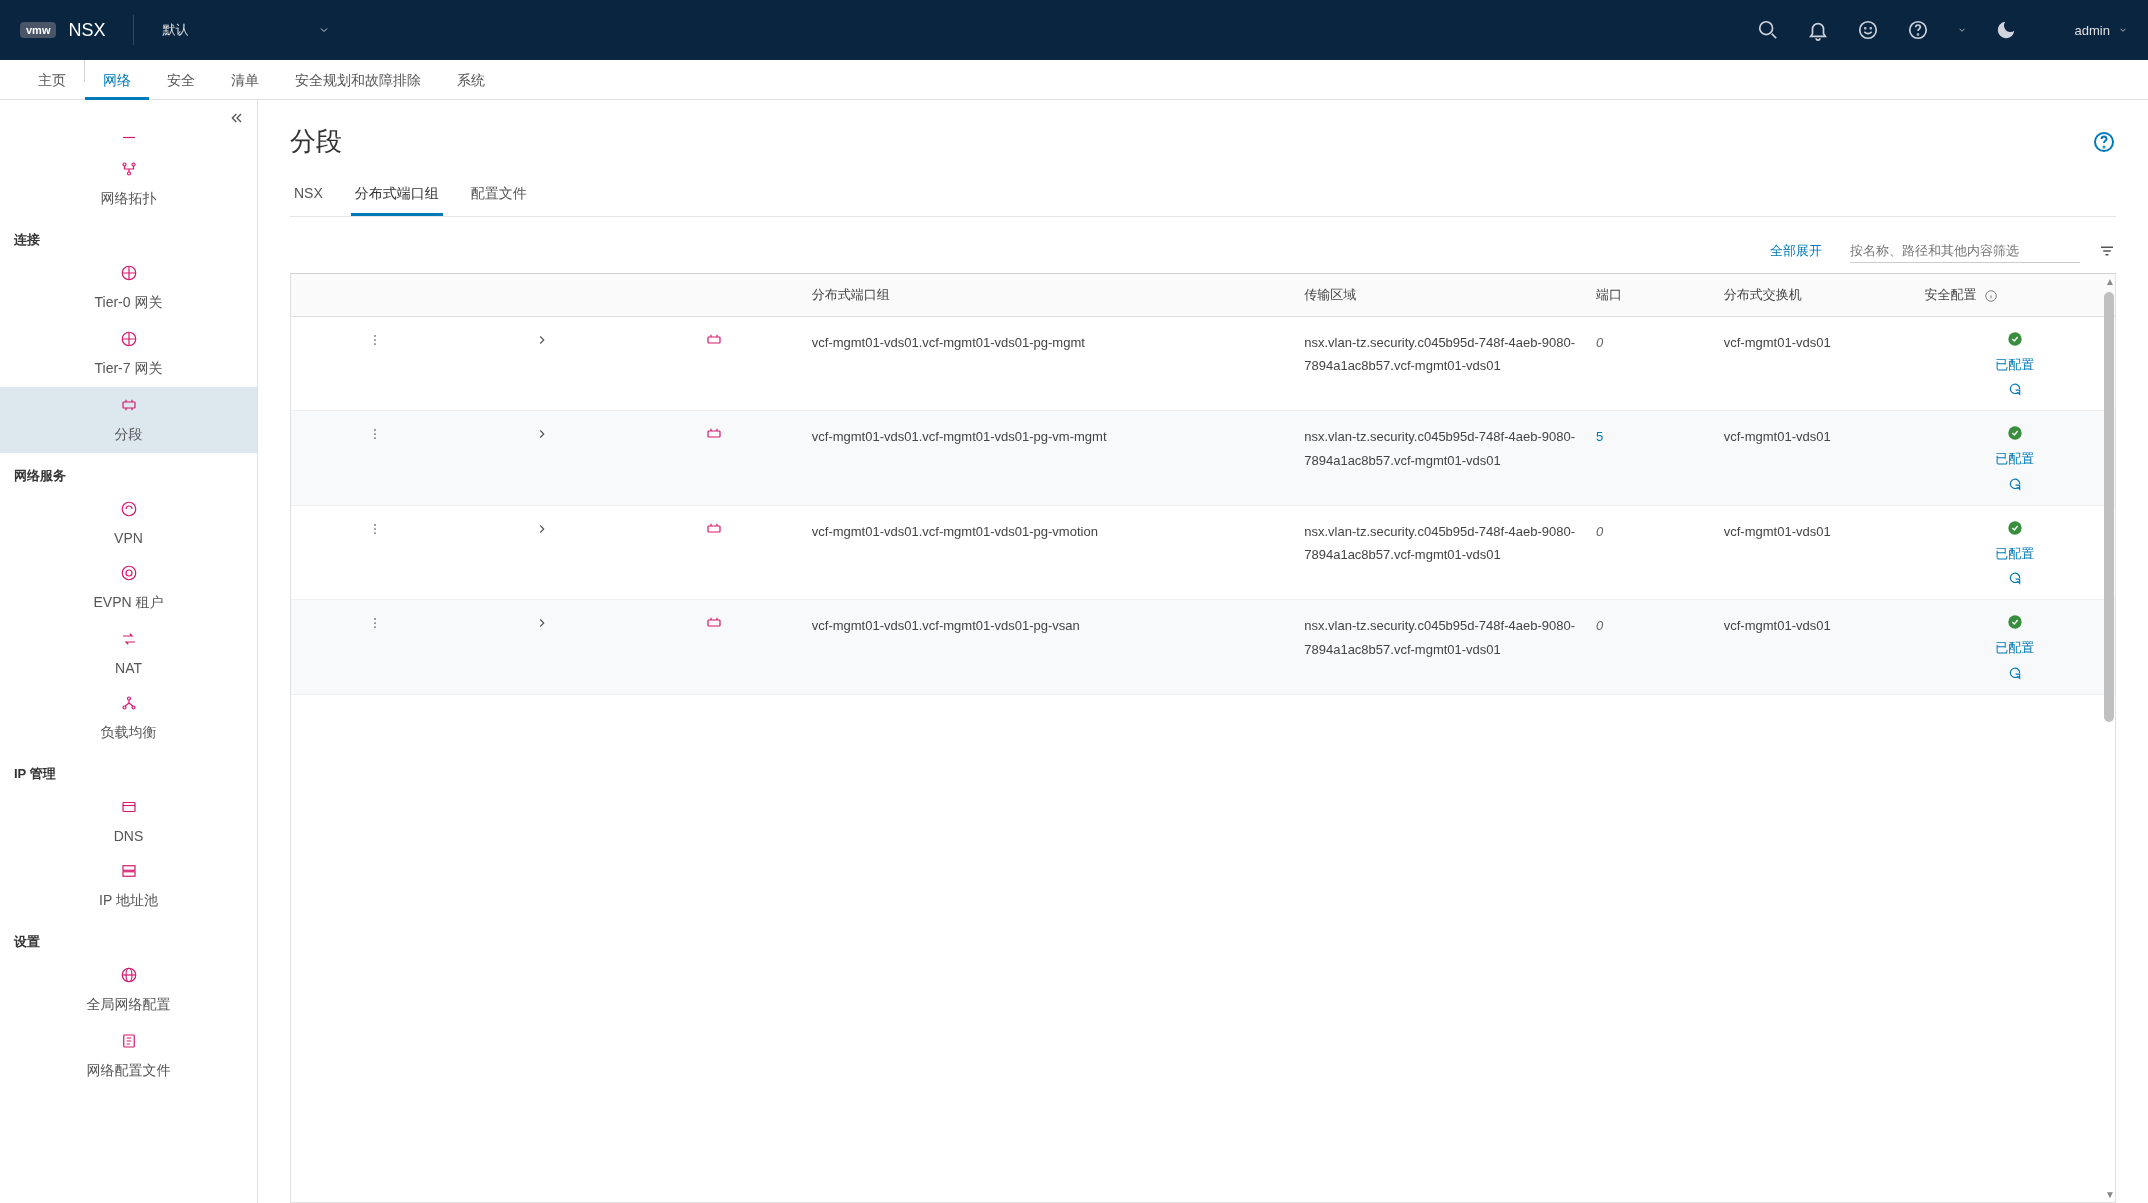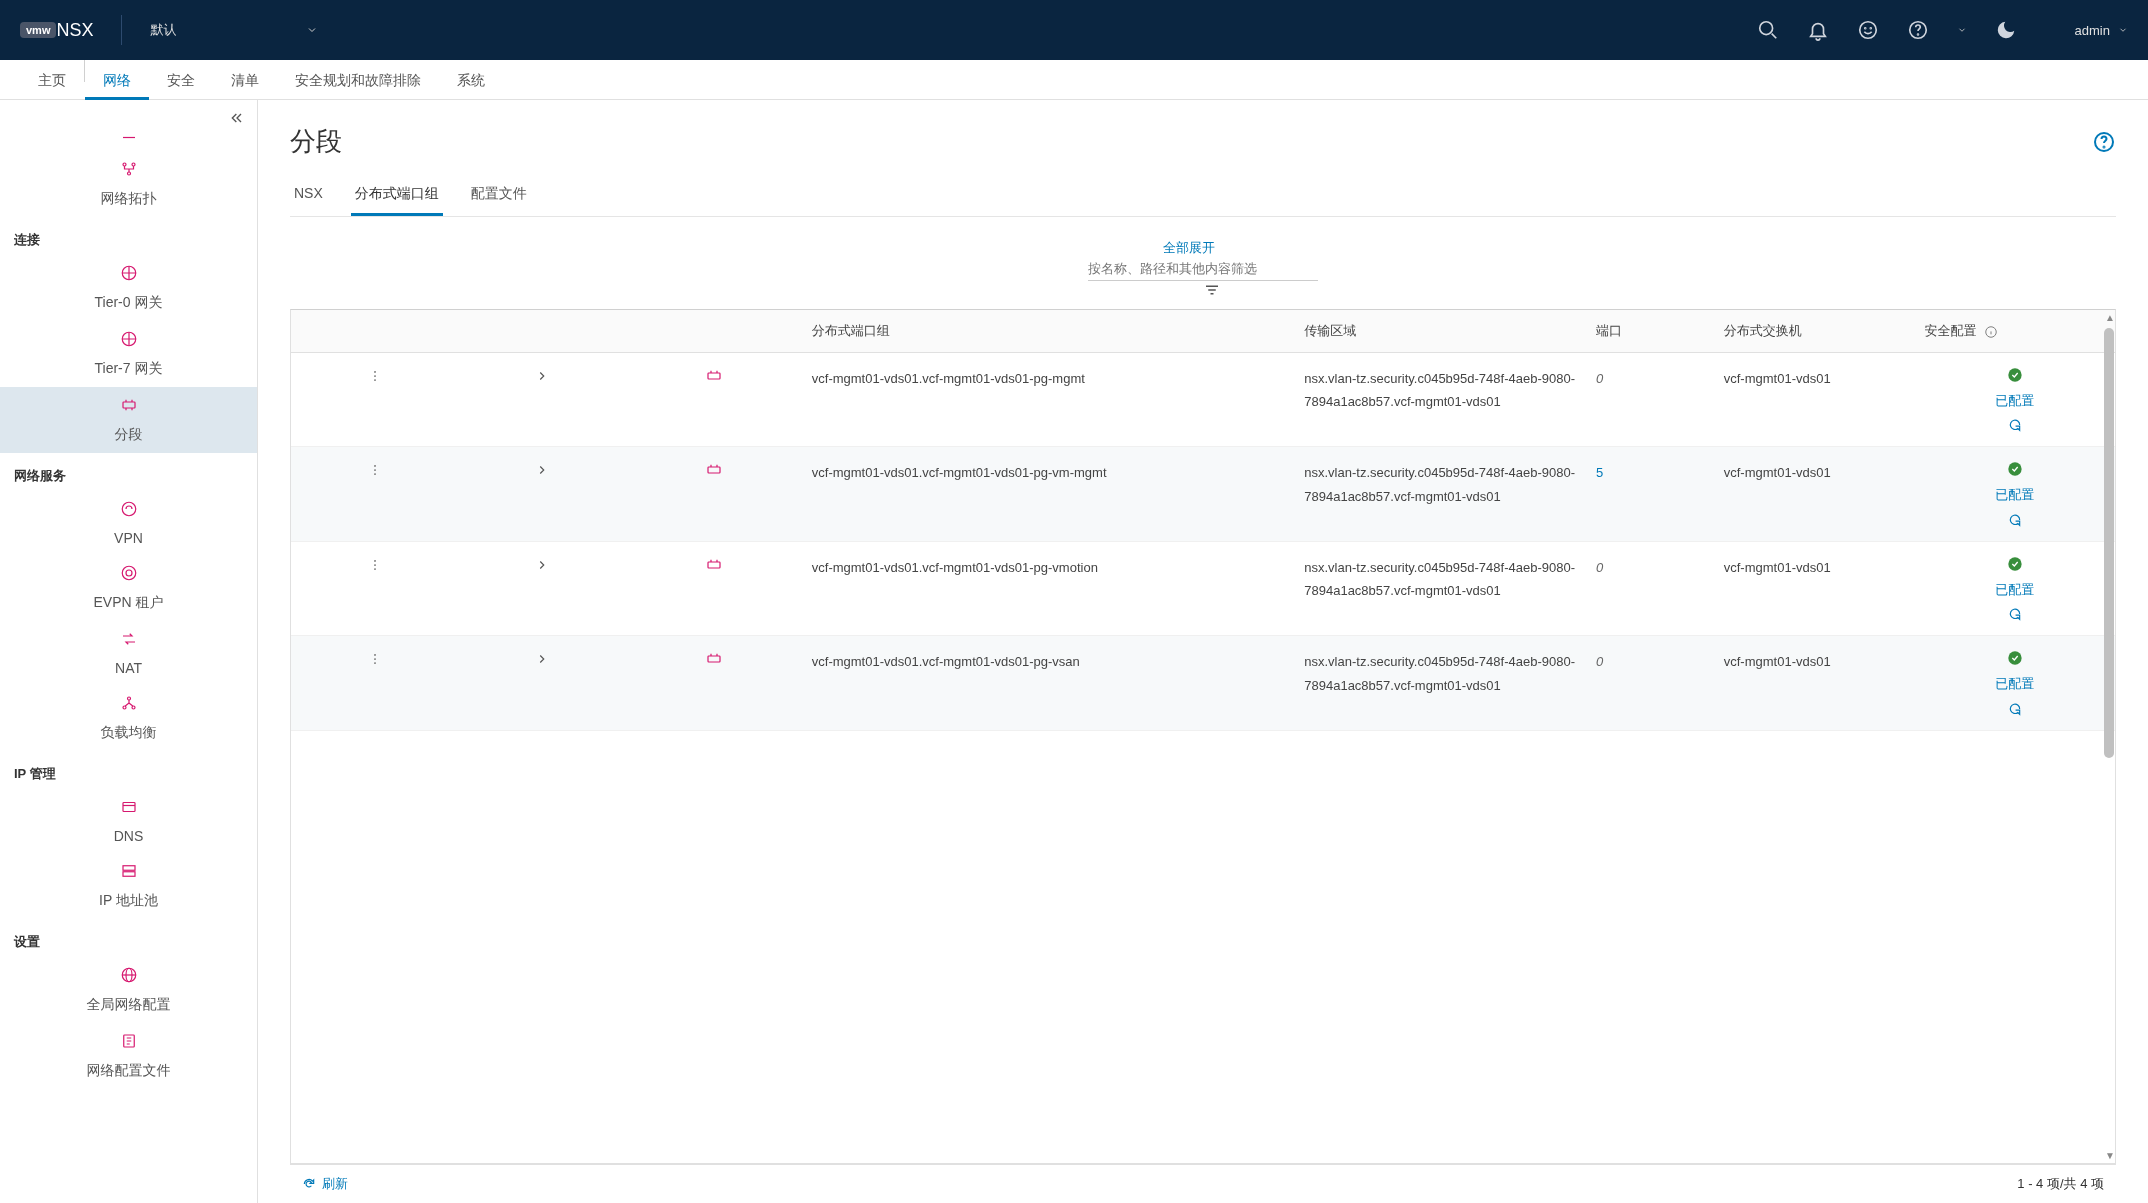--- a/index.html
+++ b/index.html
@@ -1,20 +1,20 @@
 <!DOCTYPE html>
 <html><head>
 <meta charset="utf-8">
 <style>
 * { margin: 0; padding: 0; box-sizing: border-box; font-family: -apple-system, BlinkMacSystemFont, "Segoe UI", Arial, sans-serif; }
 body { background: #fff; color: #333; font-size: 13px; }
 
 
 .header { background: #0a2540; color: #fff; display: flex; align-items: center; height: 60px; padding: 0 20px; }
-.logo-box { background: #4a5568; border-radius: 4px; padding: 2px 6px; font-size: 11px; font-weight: 600; margin-right: 0; }
+.logo-box { background: #4a5568; border-radius: 4px; padding: 2px 6px; font-size: 11px; font-weight: 600; margin-right: 12px; }
 .product { font-size: 18px; font-weight: 400; }
 .header .divider { width: 1px; height: 30px; background: #2d4a6e; margin: 0 28px; }
 .workspace-dropdown { display: flex; align-items: center; gap: 130px; cursor: pointer; color: #e0e0e0; }
 .workspace-dropdown svg { fill: #ccc; }
 .header-right { margin-left: auto; display: flex; align-items: center; gap: 28px; }
 .header-right .hicon { width: 22px; height: 22px; cursor: pointer; fill: none; stroke: #d0d5dd; stroke-width: 1.8; }
 .user-area { display: flex; align-items: center; gap: 8px; margin-left: 30px; cursor: pointer; color: #e0e0e0; }
 
 
 .main-nav { display: flex; align-items: flex-start; height: 40px; border-bottom: 1px solid #e0e0e0; padding: 0 20px; }
@@ -40,21 +40,21 @@
 
 .content { flex: 1; padding: 24px 32px 0 32px; position: relative; overflow: hidden; display: flex; flex-direction: column; }
 .page-title-row { display: flex; align-items: center; }
 .page-title { font-size: 26px; font-weight: 400; color: #333; }
 .help-icon { margin-left: auto; width: 24px; height: 24px; stroke: #0079b8; fill: none; stroke-width: 2; cursor: pointer; }
 
 .sub-tabs { display: flex; gap: 24px; border-bottom: 1px solid #e5e5e5; margin-top: 18px; }
 .sub-tab { padding: 8px 4px 10px 4px; color: #555; font-size: 14px; cursor: pointer; }
 .sub-tab.active { color: #333; border-bottom: 3px solid #0079b8; font-weight: 400; }
 
-.toolbar { display: flex; align-items: center; margin-top: 22px; margin-bottom: 10px; flex-direction: column; }
+.toolbar { display: flex; align-items: center; margin-top: 22px; margin-bottom: 10px; }
 .toolbar .spacer { flex: 1; }
 .expand-all { color: #0079b8; cursor: pointer; margin-right: 28px; font-size: 13px; }
 .filter-input { border: none; border-bottom: 1px solid #ccc; padding: 4px 0; font-size: 13px; width: 230px; outline: none; }
 .filter-icon { margin-left: 18px; cursor: pointer; }
 
 
 .table-container { flex: 1; border: 1px solid #e0e0e0; border-top: 1px solid #d0d0d0; overflow-y: auto; position: relative; }
 table { width: 100%; border-collapse: collapse; }
 thead th { background: #fafafa; font-weight: 400; text-align: left; padding: 12px 10px; font-size: 13px; color: #444; border-bottom: 1px solid #e0e0e0; }
 tbody td { padding: 14px 10px; vertical-align: top; border-bottom: 1px solid #f0f0f0; font-size: 13px; color: #444; line-height: 1.8; word-break: break-all; }
@@ -420,24 +420,14 @@
   </tr>
           </tbody>
       </table>
       <div class="vscrollbar">
         <div class="arrow up">▲</div>
         <div class="thumb"></div>
         <div class="arrow down">▼</div>
       </div>
     </div>
 
-    <div class="table-footer">
-      <div class="refresh-link">
-        <svg class="refresh-icon" viewBox="0 0 24 24">
-            <path d="M4 12a8 8 0 0114-5l2-2v6h-6l2-2a5 5 0 100 6"></path>
-          </svg>
-        <span>刷新</span>
-      </div>
-      <div class="spacer"></div>
-      <span>1 - 4 项/共 4 项</span>
-    </div>
   </div>
 </div>
 
 </body></html>

